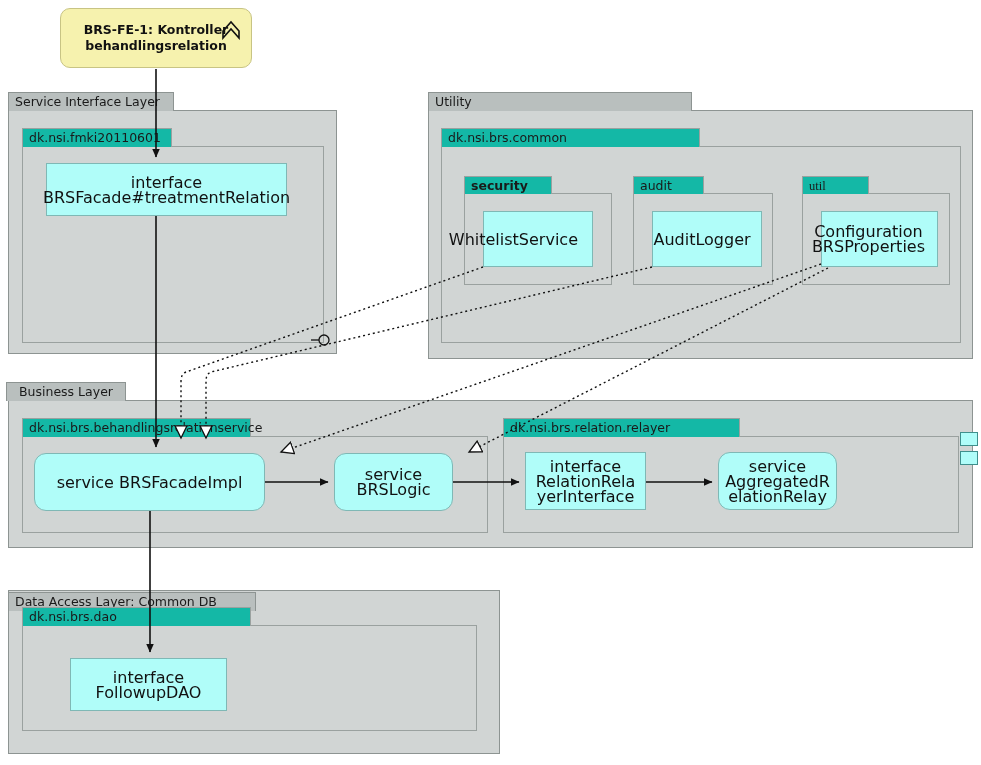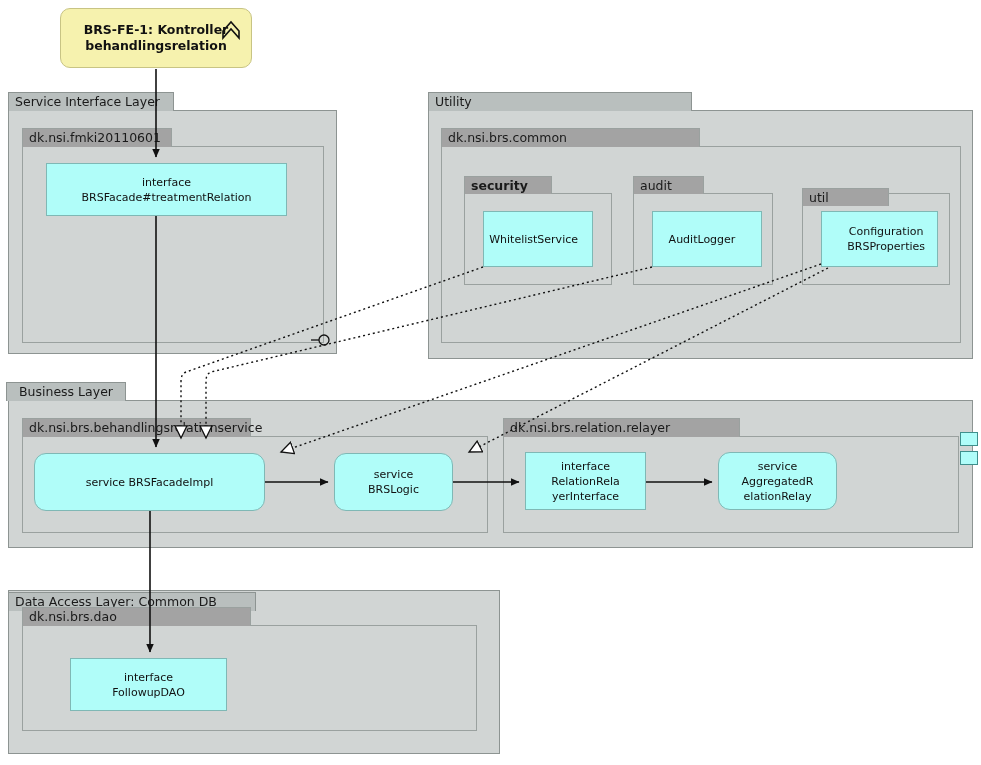--- a/index.html
+++ b/index.html
@@ -44,35 +44,35 @@
     box-sizing: border-box;
     background: #d1d5d4;
     border: 1px solid #8d9492;
     z-index: 1;
   }
   .pkg-body.inner {
     background: #d1d5d4;
     border: 1px solid #9aa19f;
   }
   .pkg-tab.inner {
-    background: #a3a3a3;
+    background: #14b8a6;
     border: 1px solid #9aa19f;
     border-bottom: none;
   }
   
   .node {
     position: absolute;
     box-sizing: border-box;
     background: #b0fdf9;
     border: 1px solid #7fb8b5;
     display: flex;
     align-items: center;
     justify-content: center;
     text-align: center;
-    font-size: 11px;
+    font-size: 16px;
     color: #111111;
     line-height: 15px;
     z-index: 5;
   }
   .node.rounded {
     border-radius: 12px;
   }
   .node .label {
     padding: 0 4px;
     white-space: pre-line;
@@ -162,21 +162,21 @@
     <div class="pkg-tab inner" style="left:464px; top:176px; width:88px; height:18px;font-weight:bold;">
       <span>security</span>
     </div>
     <div class="pkg-body inner" style="left:464px; top:193px; width:148px; height:92px;"></div>
 
     <div class="pkg-tab inner" style="left:633px; top:176px; width:71px; height:18px;">
       <span>audit</span>
     </div>
     <div class="pkg-body inner" style="left:633px; top:193px; width:140px; height:92px;"></div>
 
-    <div class="pkg-tab inner" style="left:802px; top:188px; width:87px; height:18px;">
+    <div class="pkg-tab inner" style="left:802px; top:176px; width:67px; height:18px;font-family:Liberation Serif, serif;">
       <span>util</span>
     </div>
     <div class="pkg-body inner" style="left:802px; top:193px; width:148px; height:92px;"></div>
   </div>
 
   <div class="node" style="left:483px; top:211px; width:110px; height:56px; justify-content:flex-end; padding-right:10px;">
     <span class="label">WhitelistService</span>
     <svg class="icon-component" style="left:476px; top:220px;" viewBox="0 0 18 34">
       <rect x="0.5" y="0.5" width="17" height="13" fill="#b0fdf9" stroke="#3f8f8c" stroke-width="1"></rect>
       <rect x="0.5" y="19.5" width="17" height="13" fill="#b0fdf9" stroke="#3f8f8c" stroke-width="1"></rect>

